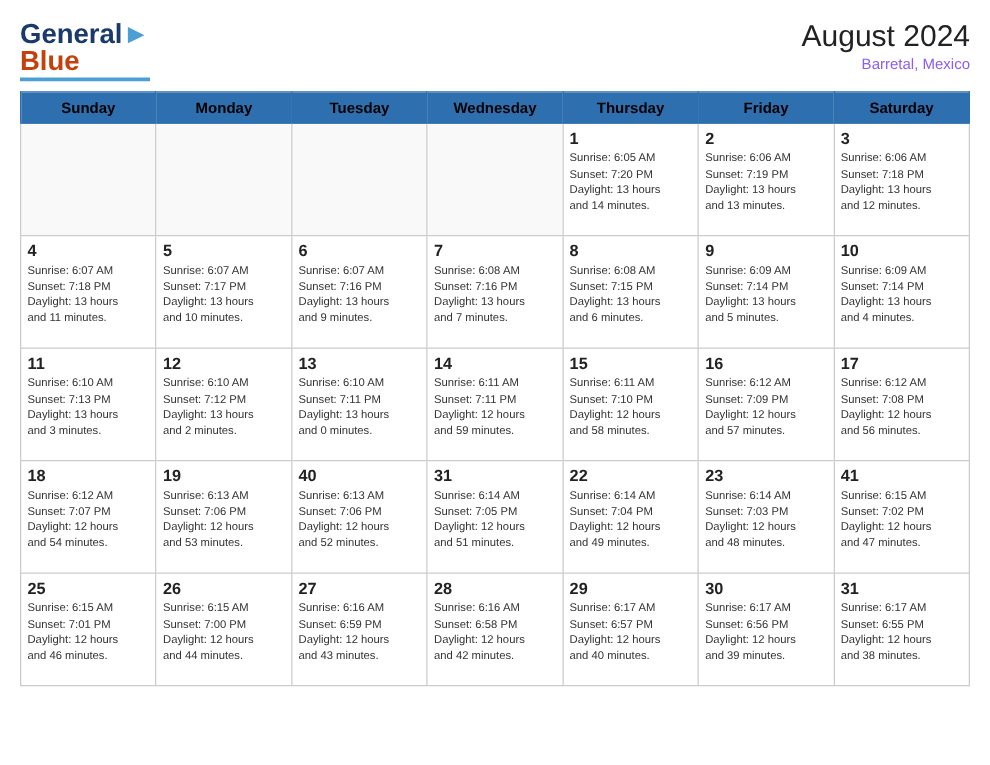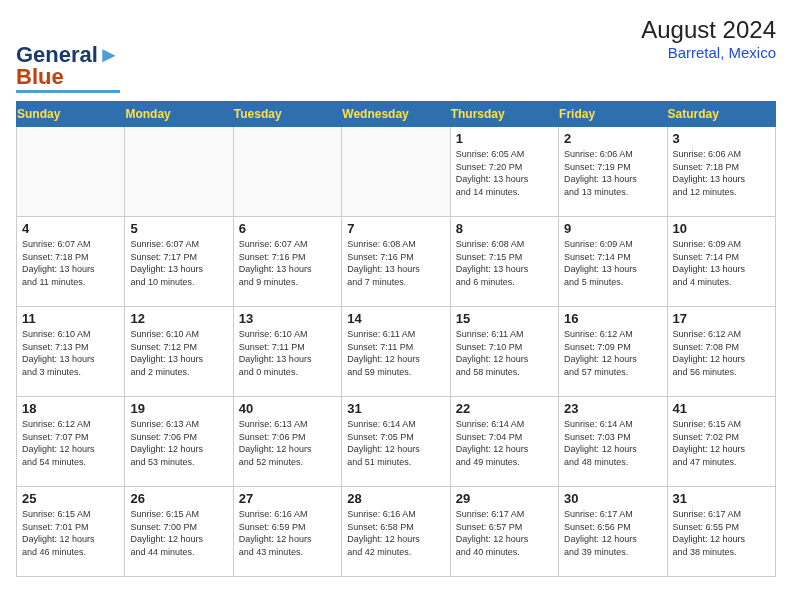--- a/index.html
+++ b/index.html
@@ -19,55 +19,54 @@
     .logo {
       display: flex;
       flex-direction: column;
       align-items: flex-start;
     }
     .logo-text {
       font-size: 22px;
       font-weight: bold;
       color: #1a3a6b;
       line-height: 1;
-      margin-top: 28px;
     }
     .logo-text span {
       color: #4a9fd4;
     }
     .logo-line {
       width: 100%;
       height: 3px;
       background: #4a9fd4;
       margin-top: 2px;
     }
     .title-block {
       text-align: right;
     }
     .month-title {
       font-size: 24px;
       color: #222;
       font-weight: 300;
     }
     .location {
-      font-size: 15px;
-      color: #1d4ed8;
+      font-size: 12px;
+      color: #8b5cf6;
     }
     table {
       width: 100%;
       border-collapse: collapse;
       table-layout: fixed;
     }
     th {
       background: #2d6faf;
-      color: #fde047;
+      color: #000000;
       font-size: 12px;
       font-weight: bold;
       padding: 5px 0;
-      text-align: left;
+      text-align: center;
       border: 1px solid #2d6faf;
     }
     td {
       vertical-align: top;
       border: 1px solid #ccc;
       padding: 4px 5px;
       font-size: 9.5px;
       color: #333;
       height: 90px;
     }

